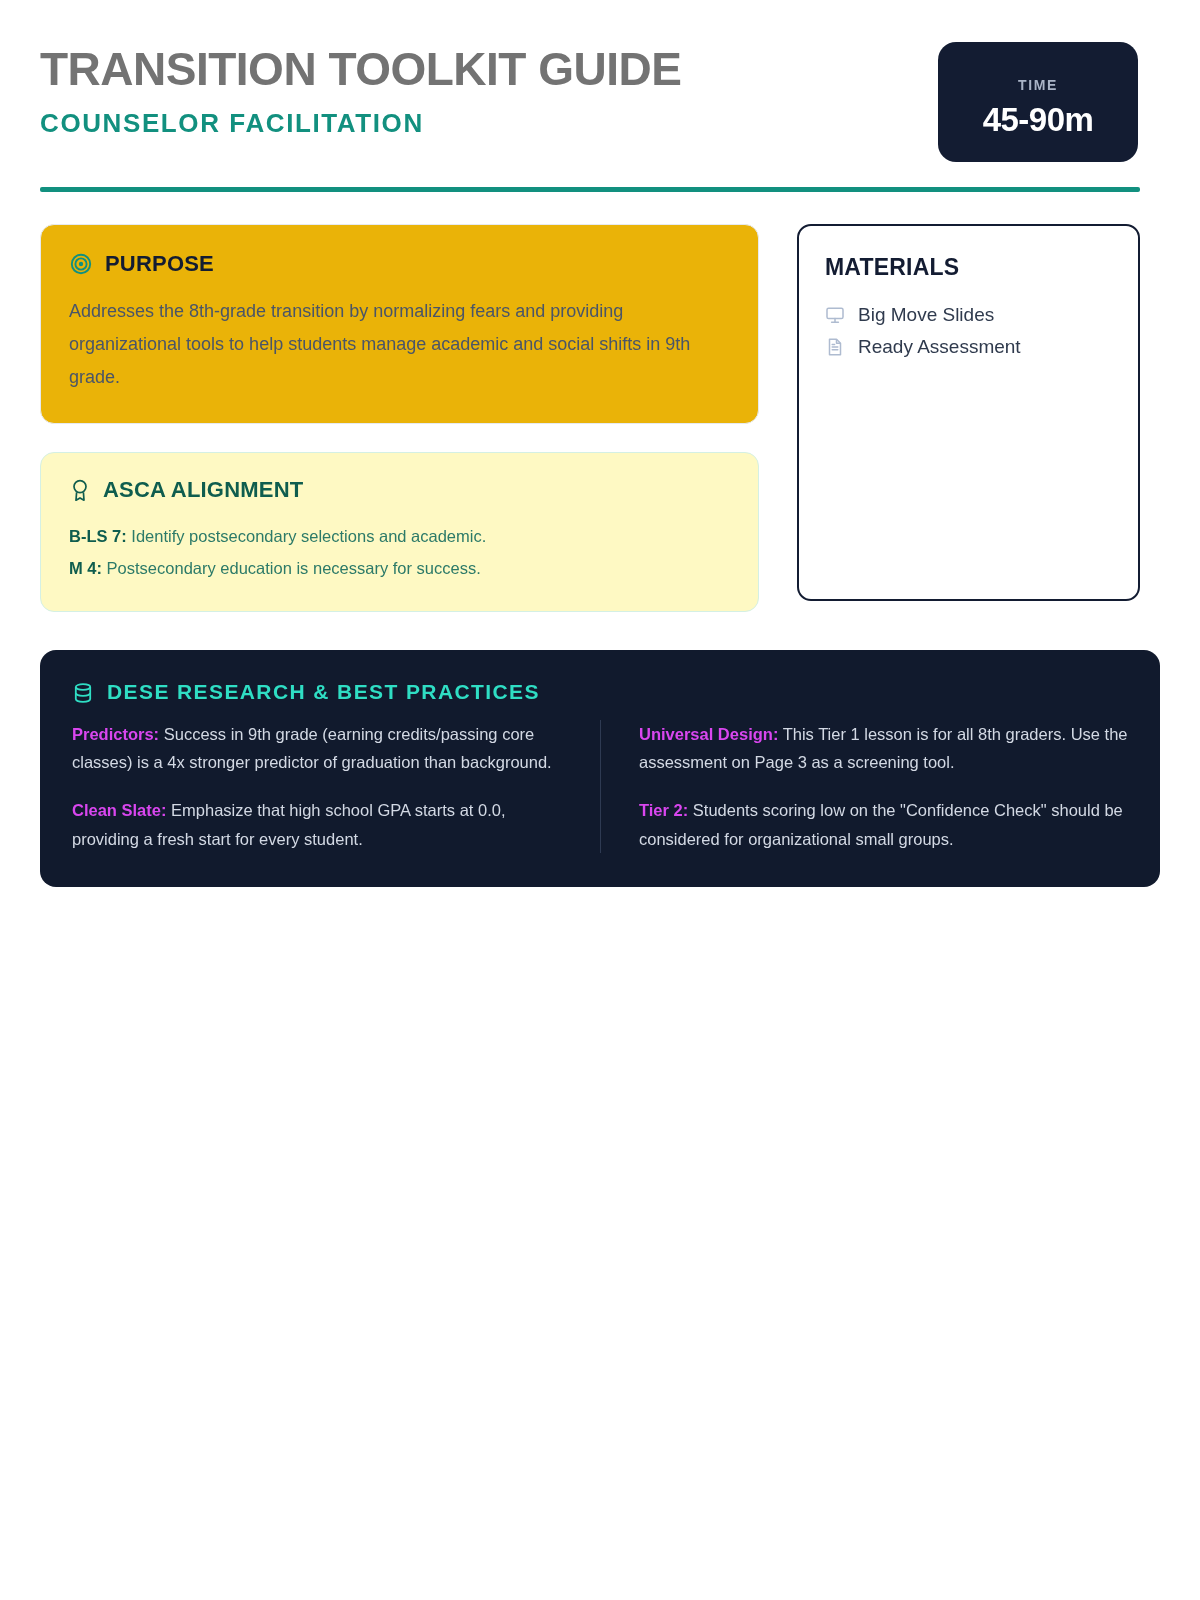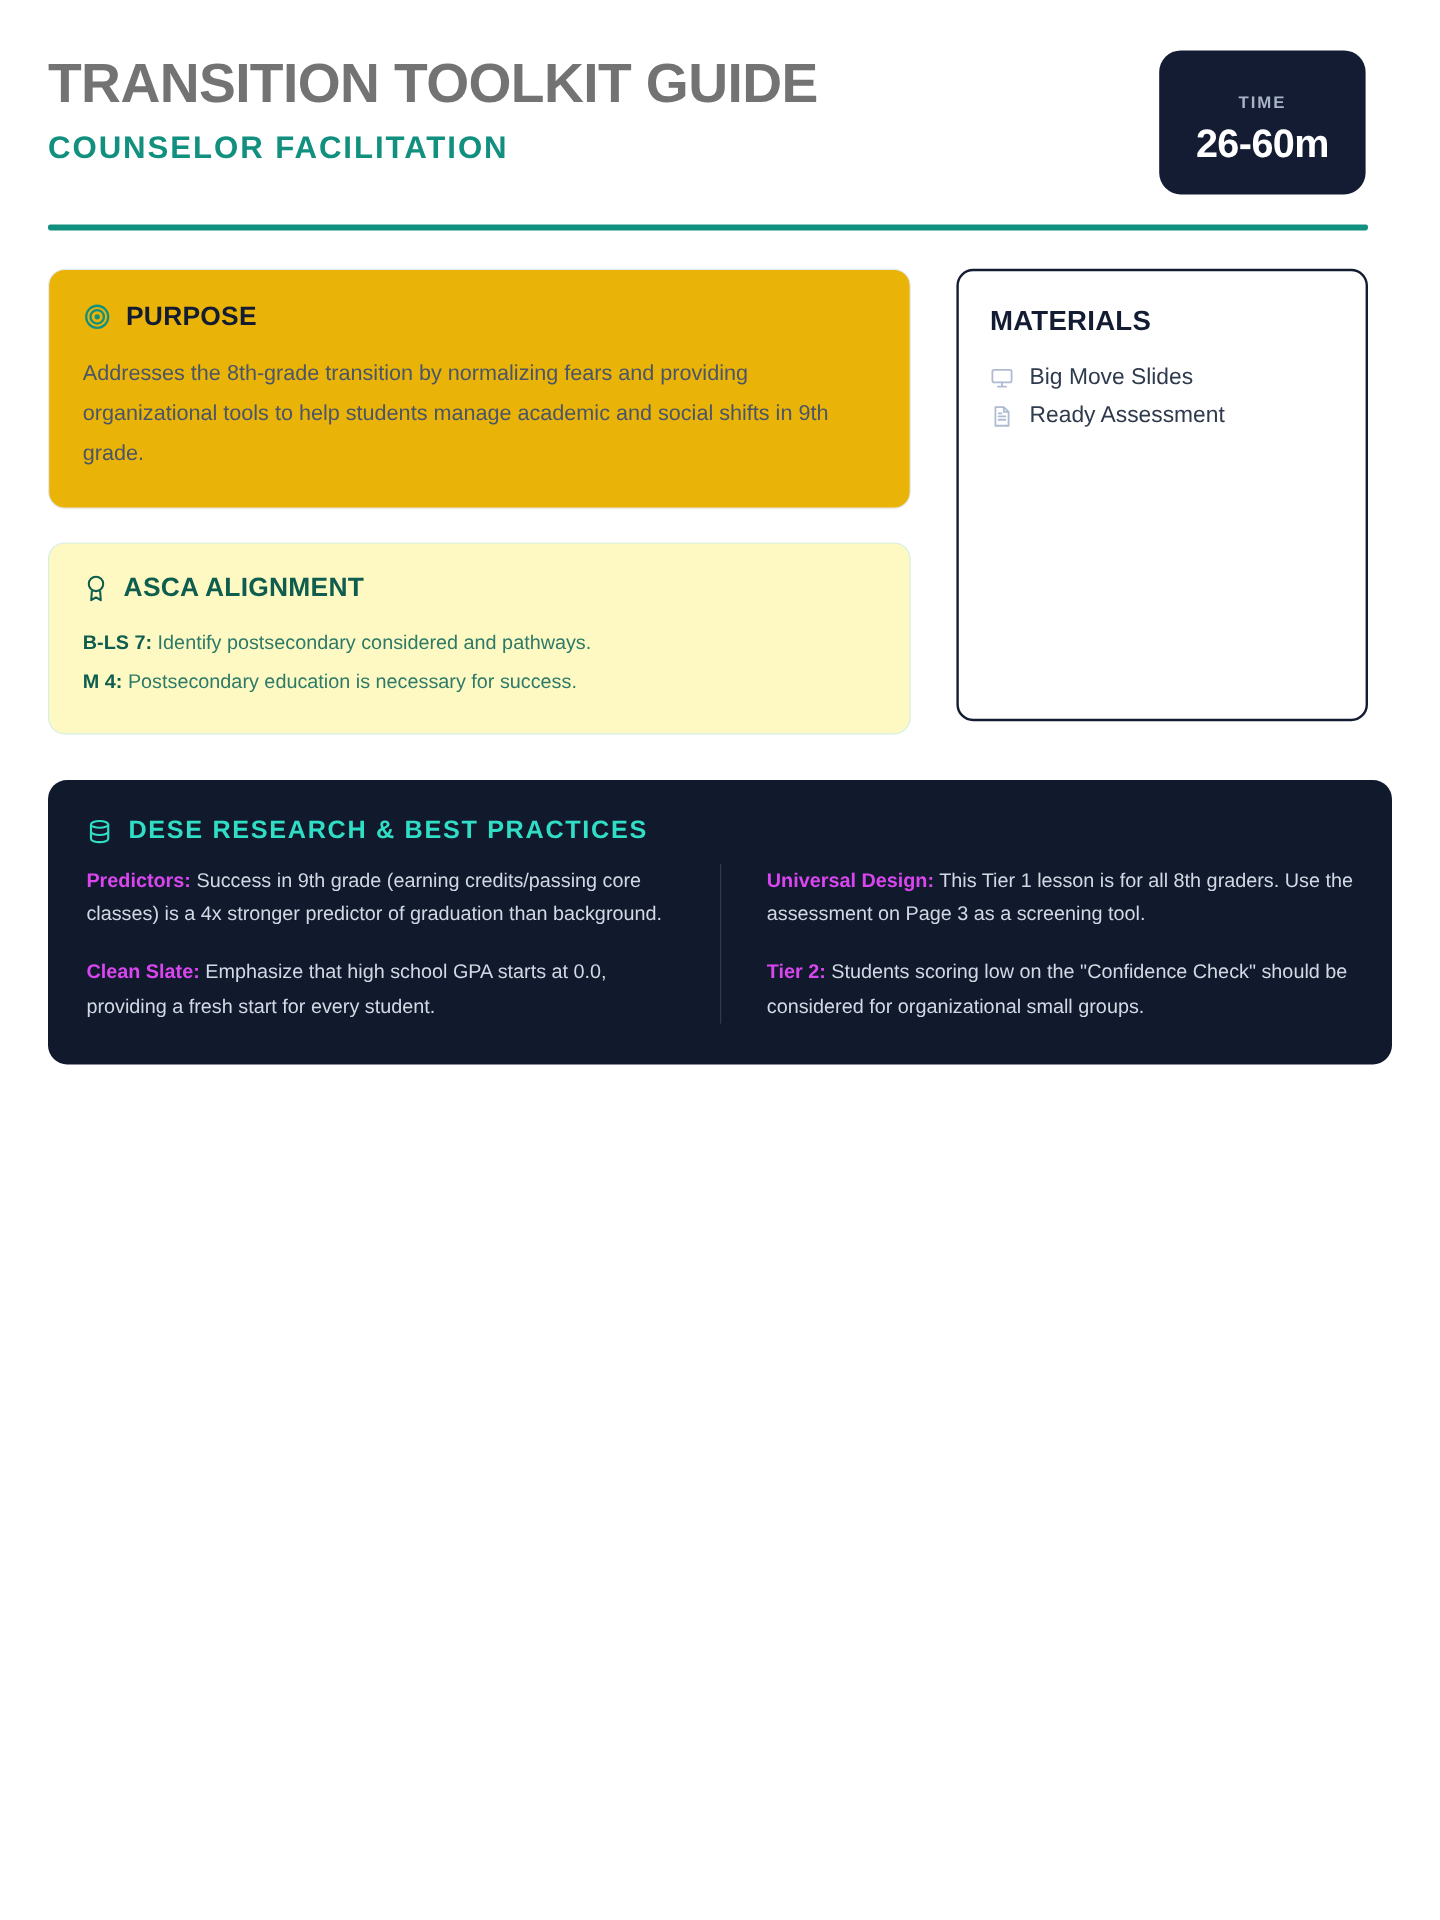--- a/index.html
+++ b/index.html
@@ -40,21 +40,21 @@
   .doc-subtitle {
     margin-top: 16px;
     font-size: 26px;
     font-weight: 700;
     letter-spacing: 1.6px;
     color: #12907f;
     text-transform: uppercase;
   }
 
   .time-badge {
-    width: 172px;
+    width: 200px;
     min-height: 120px;
     background: #131c32;
     border-radius: 18px;
     display: flex;
     flex-direction: column;
     align-items: center;
     justify-content: center;
     padding: 16px 10px 4px;
     margin-right: 22px;
   }
@@ -209,21 +209,21 @@
 
 <div class="page">
 
   <div class="header">
     <div class="header-left">
       <div class="doc-title">TRANSITION TOOLKIT GUIDE</div>
       <div class="doc-subtitle">COUNSELOR FACILITATION</div>
     </div>
     <div class="time-badge">
       <div class="time-badge-label">TIME</div>
-      <div class="time-badge-value">26-60m</div>
+      <div class="time-badge-value">45-90m</div>
     </div>
   </div>
   <div class="header-rule"></div>
 
   <div class="main-grid">
 
     <div class="col-left">
 
       <div class="card card-purpose">
         <div class="card-head">
@@ -243,21 +243,21 @@
         <div class="card-head">
           <span class="icon">
             <svg width="22" height="24" viewBox="0 0 22 24" fill="none" stroke="#0f5d4e" stroke-width="1.7">
               <circle cx="11" cy="8.6" r="6"></circle>
               <path d="M7.6 14.2 L7.0 22.2 L11 19.9 L15 22.2 L14.4 14.2" stroke-linejoin="round"></path>
             </svg>
           </span>
           <span class="card-head-title teal">ASCA ALIGNMENT</span>
         </div>
         <div class="asca-line">
-          <b>B-LS 7:</b><span> Identify postsecondary considered and pathways.</span>
+          <b>B-LS 7:</b><span> Identify postsecondary selections and academic.</span>
         </div>
         <div class="asca-line">
           <b>M 4:</b><span> Postsecondary education is necessary for success.</span>
         </div>
       </div>
 
     </div>
 
     <div class="col-right">
       <div class="materials">

